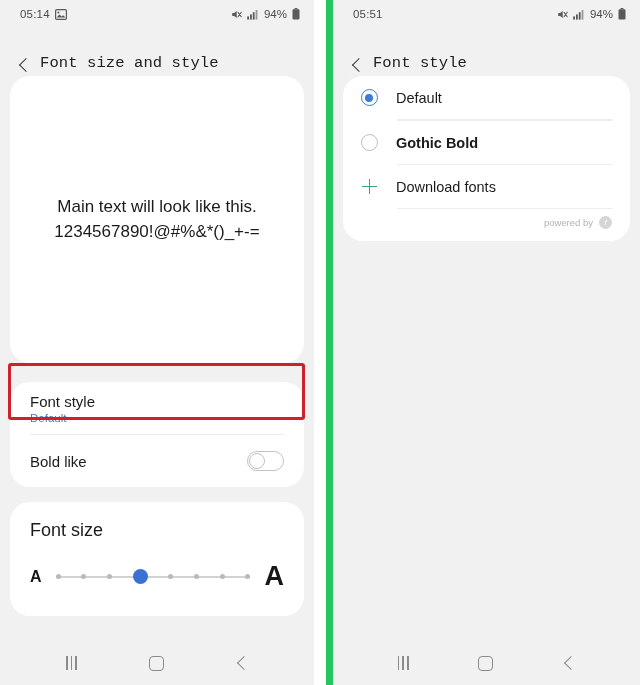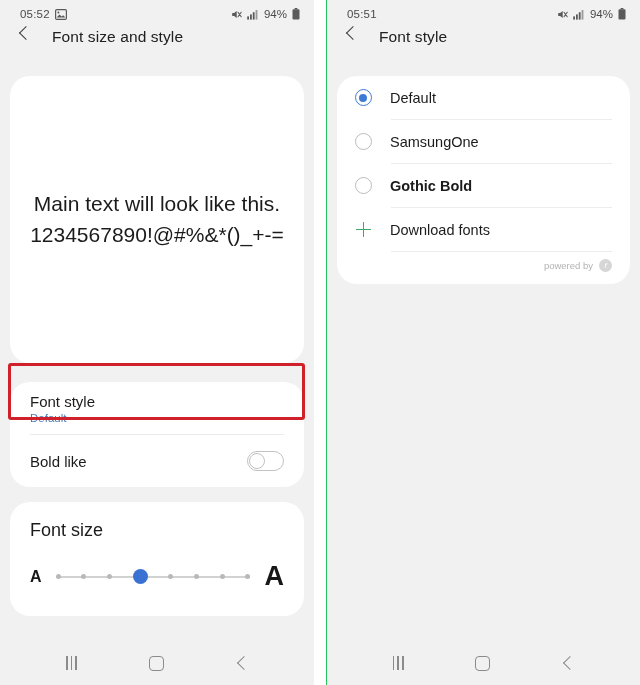--- a/index.html
+++ b/index.html
@@ -9,42 +9,43 @@
     font-family:"Liberation Sans", sans-serif;
     -webkit-font-smoothing:antialiased;
   }
   .screens { display:flex; width:640px; height:685px; }
   .phone {
     position:relative;
     width:320px; height:685px;
     background:#f1f1f1;
     overflow:hidden;
   }
-  .phone.right { border-left:1px solid #22c55e;margin-left:12px; }
+  .phone.right { border-left:7px solid #22c55e;margin-left:12px; }
 
   
   .statusbar {
     height:28px;
     display:flex; align-items:center;
     justify-content:space-between;
     padding:0 14px 0 20px;
     font-size:11.5px;
     color:#4a4a4a;
   }
   .sb-left, .sb-right { display:flex; align-items:center; gap:5px; }
   .clock { font-size:11.5px; letter-spacing:.2px; color:#4a4a4a; }
   .sb-pct { font-size:11.5px; color:#4a4a4a;text-align:right; }
   .ic { display:inline-block; line-height:0; }
 
   
   .appbar {
     height:44px;
-    display:flex; align-items:flex-start;
+    display:flex; align-items:flex-end;
     padding-left:18px;
-    gap:22px;
+    gap:10px;
+    font-family:Liberation Mono, monospace;
   }
   .back-chevron { width:12px; height:12px; position:relative; }
   .back-chevron::before{
     content:""; position:absolute; left:3px; top:0;
     width:9px; height:9px;
     border-left:1.6px solid #3c3c3c;
     border-bottom:1.6px solid #3c3c3c;
     transform:rotate(45deg);
   }
   .appbar-title { font-size:15.5px; color:#202020; letter-spacing:.1px; }
@@ -56,21 +57,21 @@
     margin:0 10px;
   }
 
   
   .preview-card {
     height:287px;
     display:flex; flex-direction:column;
     align-items:center; justify-content:center;
     margin-top:4px;
   }
-  .preview-line { font-size:21px; color:#1b1b1b; line-height:1.45; text-align:center; }
+  .preview-line { font-size:17px; color:#1b1b1b; line-height:1.45; text-align:center; }
 
   
   .settings-card { margin-top:19px; padding:0; }
   .row {
     display:flex; align-items:center; justify-content:space-between;
     padding:0 20px;
     min-height:52px;
   }
   .row-texts { display:flex; flex-direction:column; gap:2px; }
   .row-title { font-size:15px; color:#1b1b1b; }
@@ -200,21 +201,21 @@
 </style>
 </head>
 <body>
 
 <div class="screens">
 
   <div class="phone left">
 
     <div class="statusbar">
       <div class="sb-left">
-        <span class="clock">05:52</span>
+        <span class="clock">05:14</span>
         <span class="ic">
           <svg width="12" height="11" viewBox="0 0 12 11">
               <rect x="0.6" y="0.6" width="10.8" height="9.8" rx="1.2" fill="none" stroke="#5a5a5a" stroke-width="1.2"></rect>
               <circle cx="3.4" cy="3.5" r="1" fill="#5a5a5a"></circle>
               <path d="M1.6 8.6 L4.5 5.4 L6.6 7.6 L8.2 6.2 L10.4 8.6 Z" fill="#5a5a5a"></path>
             </svg>
         </span>
       </div>
       <div class="sb-right">
         <span class="ic">
@@ -337,24 +338,20 @@
       <span class="appbar-title">Font style</span>
     </div>
 
     <div class="card fontlist-card">
       <div id="font-rows">
           <div class="font-row">
             <span class="radio selected"></span>
             <span class="font-label">Default</span>
           </div>
           <div class="font-divider"></div>
-          <div class="font-row">
-            <span class="radio"></span>
-            <span class="font-label">SamsungOne</span>
-          </div>
           <div class="font-divider"></div>
           <div class="font-row">
             <span class="radio"></span>
             <span class="font-label bold">Gothic Bold</span>
           </div>
           <div class="font-divider"></div>
           <div class="font-row">
             <span class="plus-icon"></span>
             <span class="font-label">Download fonts</span>
           </div>

